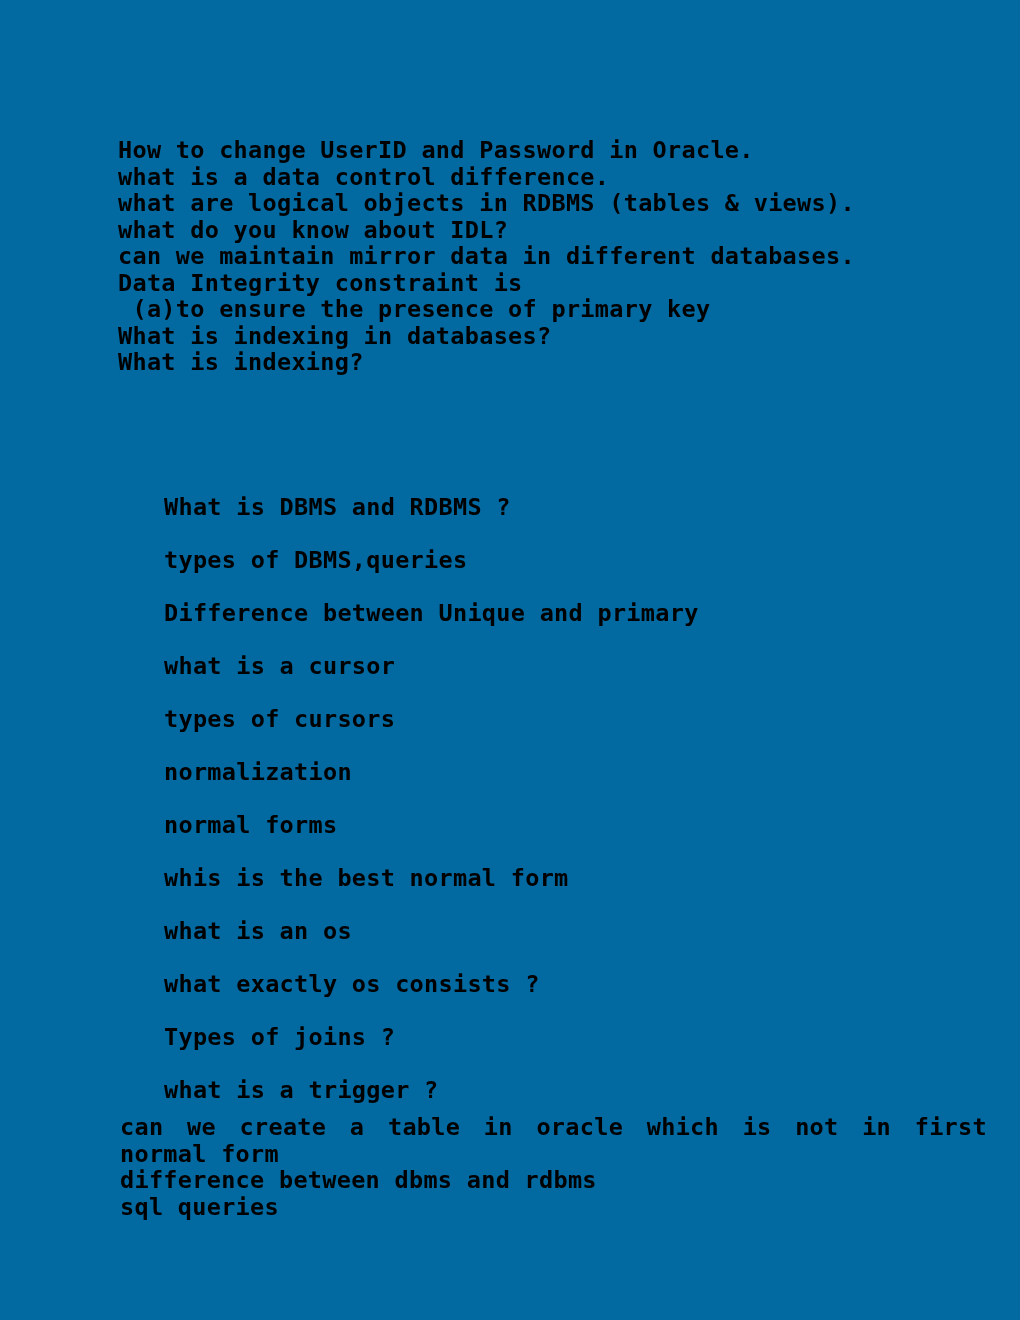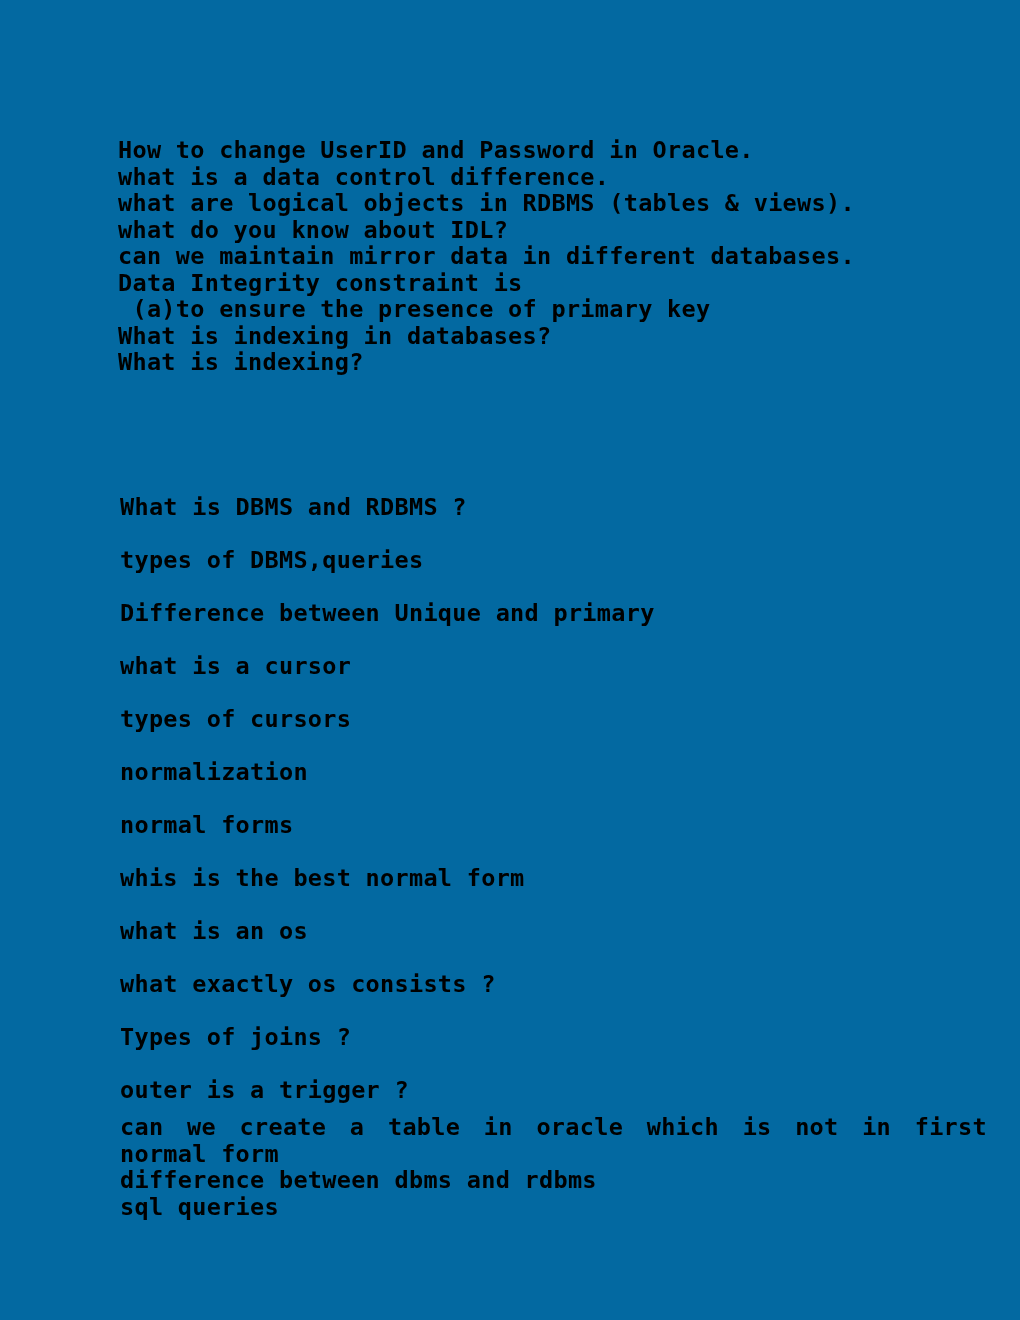--- a/index.html
+++ b/index.html
@@ -52,20 +52,21 @@
   
   #block-spaced {
     position: absolute;
     left: 120px;
     top: 481px;
     width: 860px;
   }
   #block-spaced .doc-line {
     line-height: 53px;
     height: 53px;
+    margin-left: 44px;
   }
 
   
   #block-compact-bottom {
     position: absolute;
     left: 120px;
     top: 1114px;
     width: 860px;
   }
   #block-compact-bottom .doc-line {
@@ -100,21 +101,21 @@
     <div class="doc-line">types of DBMS,queries</div>
     <div class="doc-line">Difference between Unique and primary</div>
     <div class="doc-line">what is a cursor</div>
     <div class="doc-line">types of cursors</div>
     <div class="doc-line">normalization</div>
     <div class="doc-line">normal forms</div>
     <div class="doc-line">whis is the best normal form</div>
     <div class="doc-line">what is an os</div>
     <div class="doc-line">what exactly os consists ?</div>
     <div class="doc-line">Types of joins ?</div>
-    <div class="doc-line">outer is a trigger ?</div>
+    <div class="doc-line">what is a trigger ?</div>
   </div>
 
   <div id="block-compact-bottom">
     <div class="doc-line justified">can we create a table in oracle which is not in first</div>
     <div class="doc-line">normal form</div>
     <div class="doc-line">difference between dbms and rdbms</div>
     <div class="doc-line">sql queries</div>
   </div>
 
 </div>

